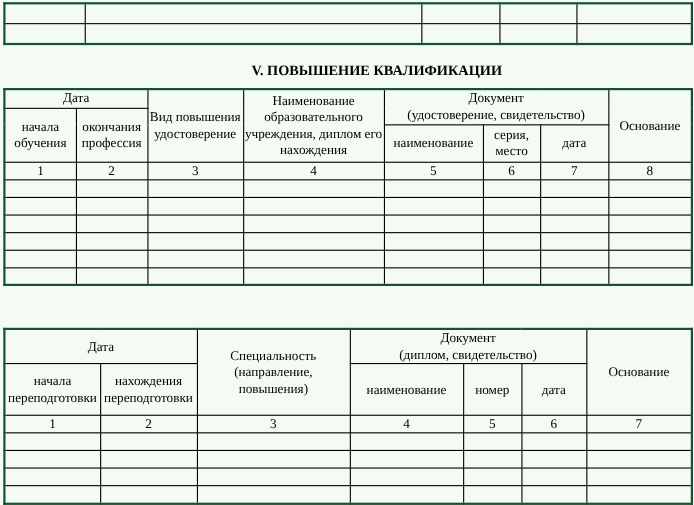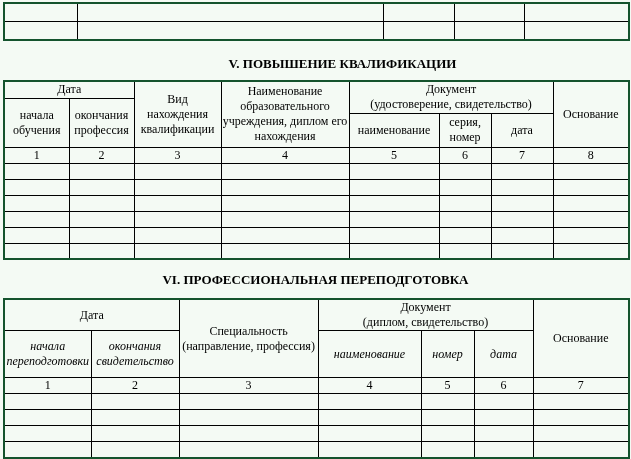--- a/index.html
+++ b/index.html
@@ -44,21 +44,21 @@
   #title-v  { top: 57px; padding-left: 27px; }
   #title-vi { top: 273px; }
   #top-table { top: 2px; }
   #table-v   { top: 80px; }
   #table-vi  { top: 298px; }
   tr.h17 { height: 17px; }
   tr.h15 { height: 15px; }
   tr.h34 { height: 34px; }
   tr.h16 { height: 16px; }
   tr.h30 { height: 30px; }
-  tr.h47 { height: 47px; font-style: italic; }
+  tr.h47 { height: 47px; }
   tr.h18 { height: 18px; }
   tr.h19 { height: 19px; }
 </style>
 </head>
 <body>
 
 <div id="page" style="background: rgb(244, 250, 244);">
 
   <table class="form" id="top-table">
     <colgroup>
@@ -95,34 +95,34 @@
         <col style="width:87px">
       <col style="width:128px">
         <col style="width:90px">
         <col style="width:52px">
       <col style="width:62px">
         <col style="width:76px">
     </colgroup>
     <tbody>
         <tr class="h17">
       <td colspan="2">Дата</td>
-      <td rowspan="3">Вид нахождения квалификации</td>
+      <td rowspan="3">Вид повышения удостоверение</td>
       <td rowspan="3">Наименование образовательного учреждения, диплом его нахождения</td>
       <td colspan="3" rowspan="2" class="ws">Документ
 (удостоверение, свидетельство)</td>
       <td rowspan="3">Основание</td>
     </tr>
     <tr class="h15">
       <td rowspan="2">начала обучения</td>
       <td rowspan="2">окончания профессия</td>
     </tr>
     <tr class="h34">
       <td>наименование</td>
       <td class="ws">серия,
-номер</td>
+место</td>
       <td>дата</td>
     </tr>
     <tr class="h16">
       <td>1</td>
       <td>2</td>
       <td>3</td>
       <td>4</td>
       <td>5</td>
       <td>6</td>
       <td>7</td>
@@ -184,43 +184,42 @@
           <td></td>
           <td></td>
           <td></td>
           <td></td>
           <td></td>
           <td></td>
     </tr>
   </tbody>
     </table>
 
-  <div class="sec-title" id="title-vi">VI. ПРОФЕССИОНАЛЬНАЯ ПЕРЕПОДГОТОВКА</div>
 
   <table class="form" id="table-vi">
     <colgroup>
       <col style="width:87px">
         <col style="width:88px">
         <col style="width:139px">
       <col style="width:103px">
         <col style="width:53px">
         <col style="width:59px">
       <col style="width:96px">
     </colgroup>
     <tbody>
         <tr class="h30">
       <td colspan="2">Дата</td>
-      <td rowspan="2">Специальность (направление, профессия)</td>
+      <td rowspan="2">Специальность (направление, повышения)</td>
       <td colspan="3" class="ws">Документ
 (диплом, свидетельство)</td>
       <td rowspan="2">Основание</td>
     </tr>
     <tr class="h47">
       <td class="brk">начала переподготовки</td>
-      <td class="brk">окончания свидетельство</td>
+      <td class="brk">нахождения переподготовки</td>
       <td>наименование</td>
       <td>номер</td>
       <td>дата</td>
     </tr>
     <tr class="h16">
       <td>1</td>
       <td>2</td>
       <td>3</td>
       <td>4</td>
       <td>5</td>

